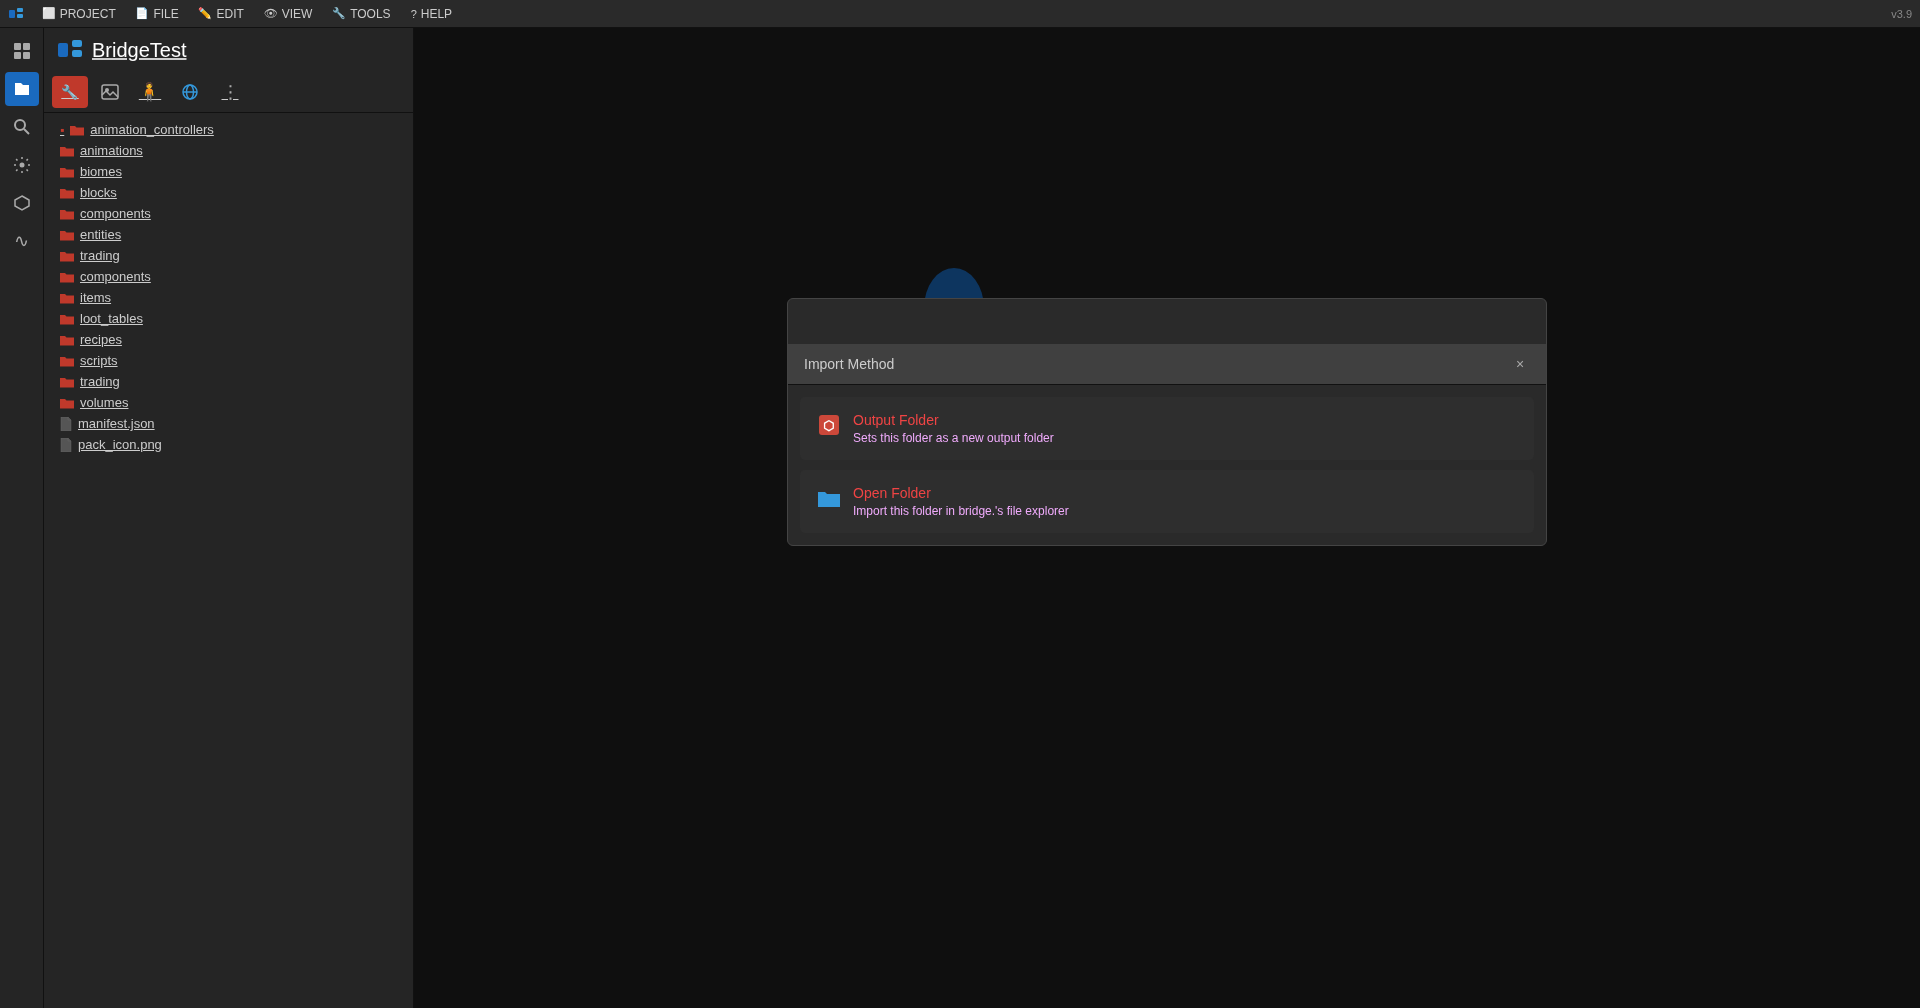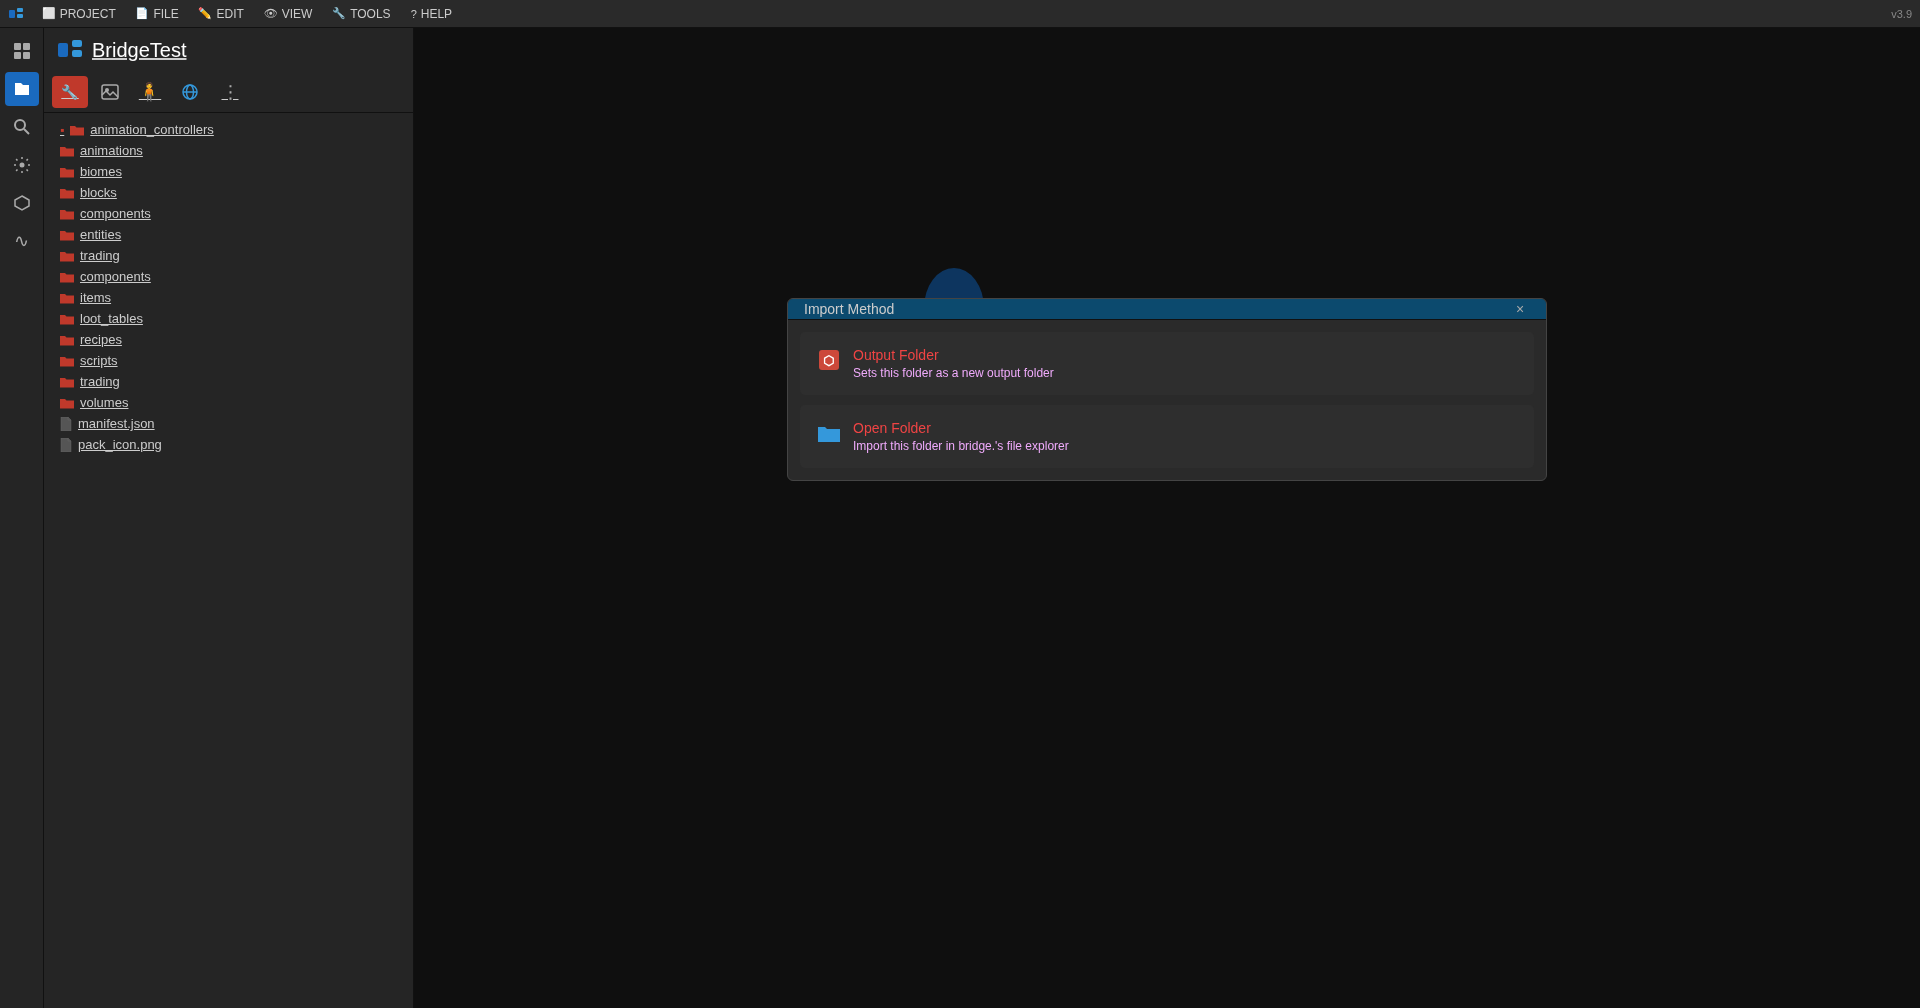--- a/index.html
+++ b/index.html
@@ -179,23 +179,24 @@
       width: 760px;
       background: #2a2a2a;
       border: 1px solid #444;
       border-radius: 6px;
       overflow: hidden;
     }
     .modal-header {
       display: flex;
       align-items: center;
       justify-content: space-between;
-      padding: 0 16px;
-      background: #0c4a6e;
+      padding: 10px 16px;
+      background: #404040;
       border-bottom: 1px solid #111;
+      margin-top: 45px;
     }
     .modal-title {
       font-size: 14px;
       color: #ccc;
     }
     .modal-close {
       width: 20px;
       height: 20px;
       display: flex;
       align-items: center;

